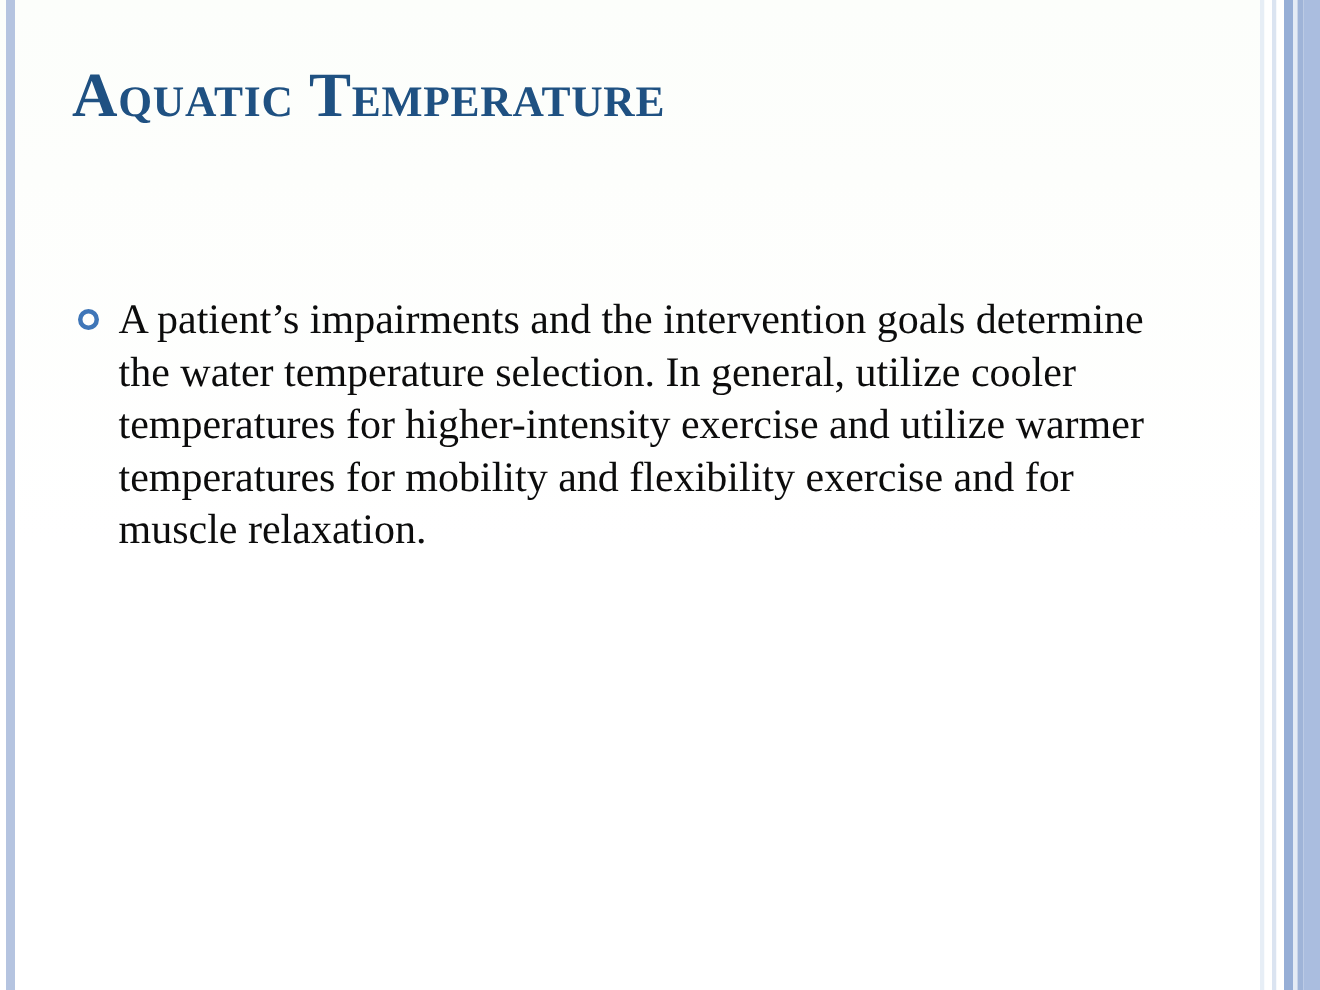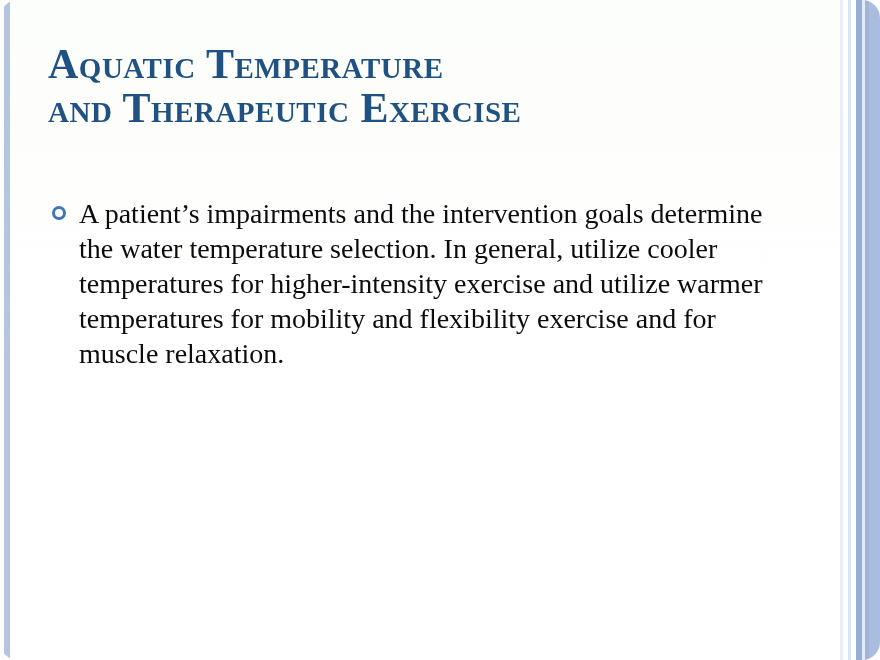--- a/index.html
+++ b/index.html
@@ -14,21 +14,20 @@
     font-family: "Liberation Serif", serif;
     background: #ffffff;
   }
 
   .slide {
     position: relative;
     width: 880px;
     height: 660px;
     background: linear-gradient(to bottom, #fcfefb 0%, #fdfefc 18%, #ffffff 55%, #ffffff 100%);
     overflow: hidden;
-    border-radius: 18px;
   }
 
   
   .left-bar {
     position: absolute;
     left: 4px;
     top: 0;
     width: 6px;
     height: 660px;
     background: #b5c4e0;
@@ -118,21 +117,20 @@
     <div class="stripe s3"></div>
     <div class="stripe s4"></div>
     <div class="stripe s5"></div>
     <div class="stripe s6"></div>
     <div class="stripe s7"></div>
     <div class="stripe s8"></div>
   </div>
 
   <div class="title">
     <span class="tline">Aquatic Temperature</span>
-    <span class="tline">and Therapeutic Exercise</span>
   </div>
 
   <div class="body-block">
     <div class="bullet-row">
       <span class="bullet-marker"></span>
       <div class="bullet-text">A patient’s impairments and the intervention goals determine the water temperature selection. In general, utilize cooler temperatures for higher-intensity exercise and utilize warmer temperatures for mobility and flexibility exercise and for muscle relaxation.</div>
     </div>
   </div>
 
 </div>

